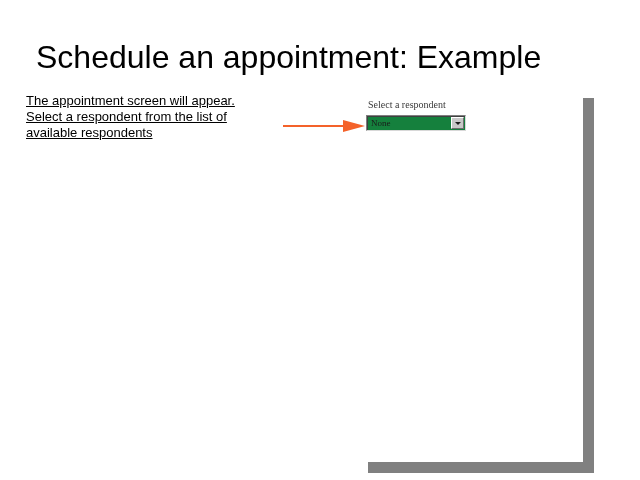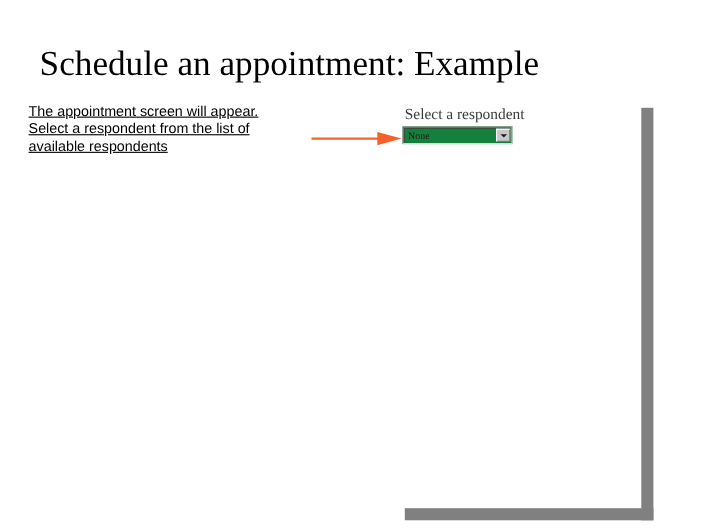--- a/index.html
+++ b/index.html
@@ -19,21 +19,21 @@
     height: 480px;
     background: #ffffff;
   }
 
   
   #slide-title {
     position: absolute;
     left: 36px;
     top: 38px;
     width: 570px;
-    font-family: Liberation Serif, serif;
+    font-family: Liberation Sans, sans-serif;
     font-size: 32px;
     font-weight: 400;
     line-height: 38px;
     color: #000000;
     letter-spacing: 0px;
     white-space: nowrap;
   }
 
   
   #body-text {
@@ -76,21 +76,21 @@
   }
 
   
   #widget-group {
     position: absolute;
     left: 366px;
     top: 99px;
   }
   #respondent-label {
     font-family: "Liberation Serif", serif;
-    font-size: 14px;
+    font-size: 10px;
     line-height: 11px;
     color: #3a3a3a;
     white-space: nowrap;
     margin-left: 2px;
     margin-bottom: 5px;
   }
   #respondent-select {
     position: relative;
     width: 100px;
     height: 16px;

